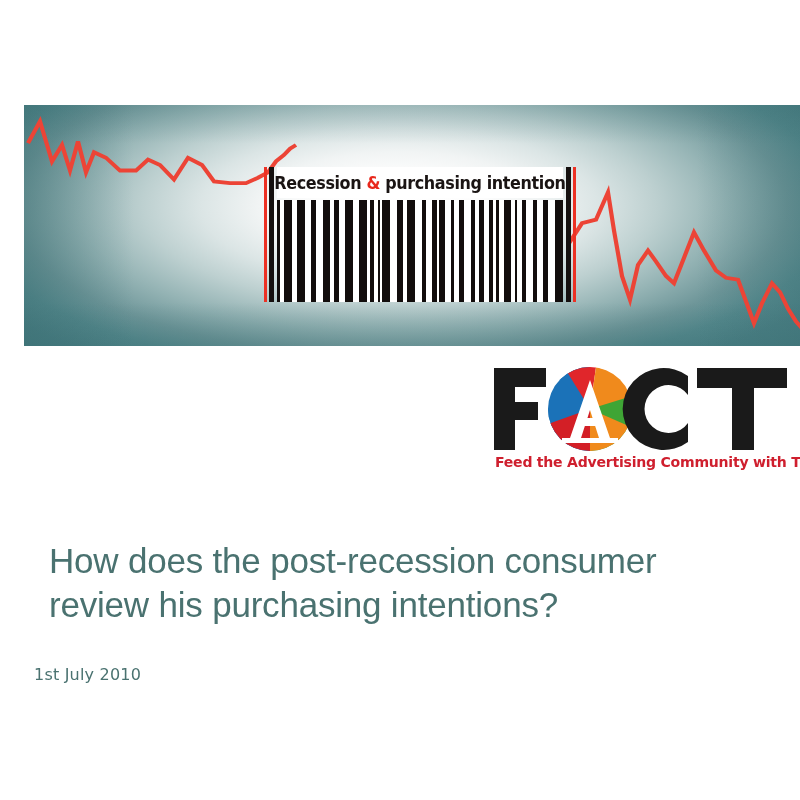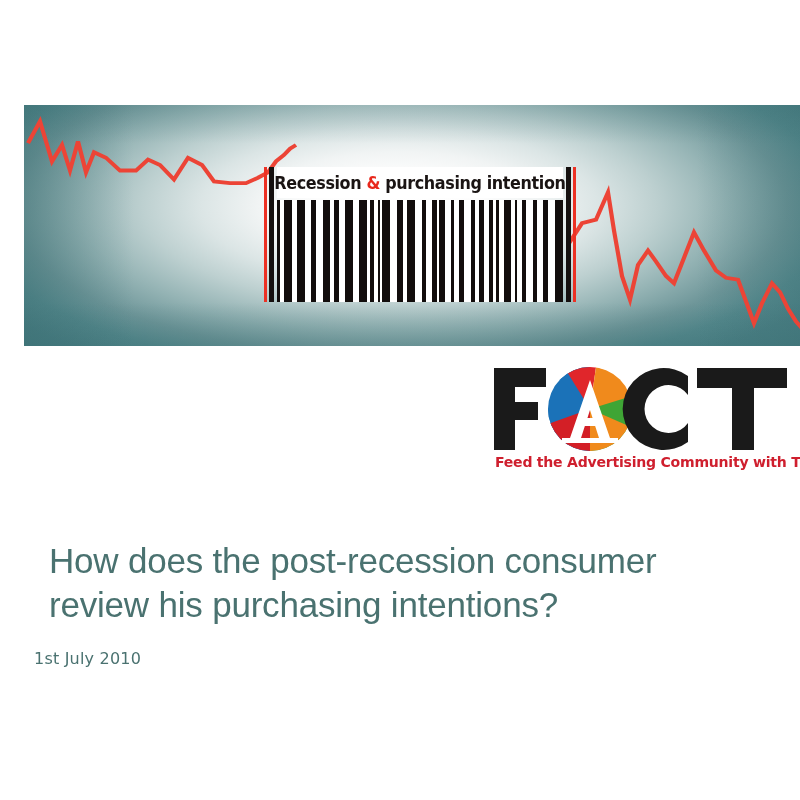--- a/index.html
+++ b/index.html
@@ -158,21 +158,21 @@
   #slide-title {
     margin: 16px;
     font-family: "Liberation Sans", sans-serif;
     font-weight: 400;
     font-size: 35px;
     line-height: 44px;
     color: #4a7270;
     letter-spacing: -0.2px;
   }
   #slide-date {
-    margin: 22px 0 0 1px;
+    margin: 38px 0 0 1px;
     font-family: "DejaVu Sans", sans-serif;
     font-size: 16px;
     font-weight: 400;
     color: #4a7270;
     letter-spacing: 0.2px;
   }
 </style>
 </head>
 <body>
 

